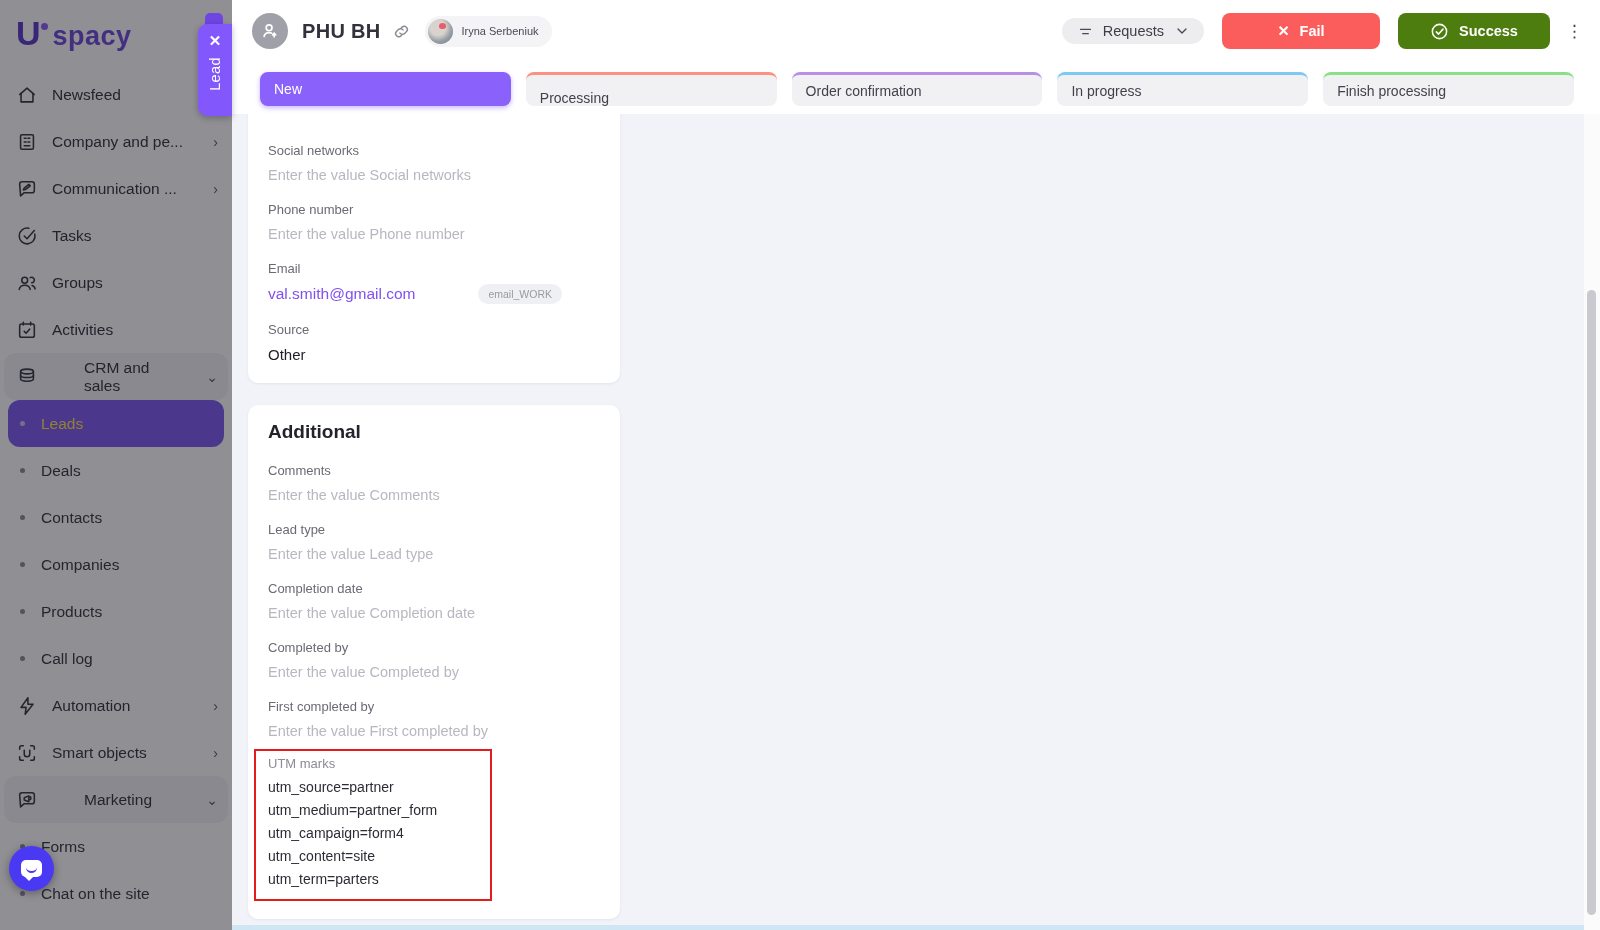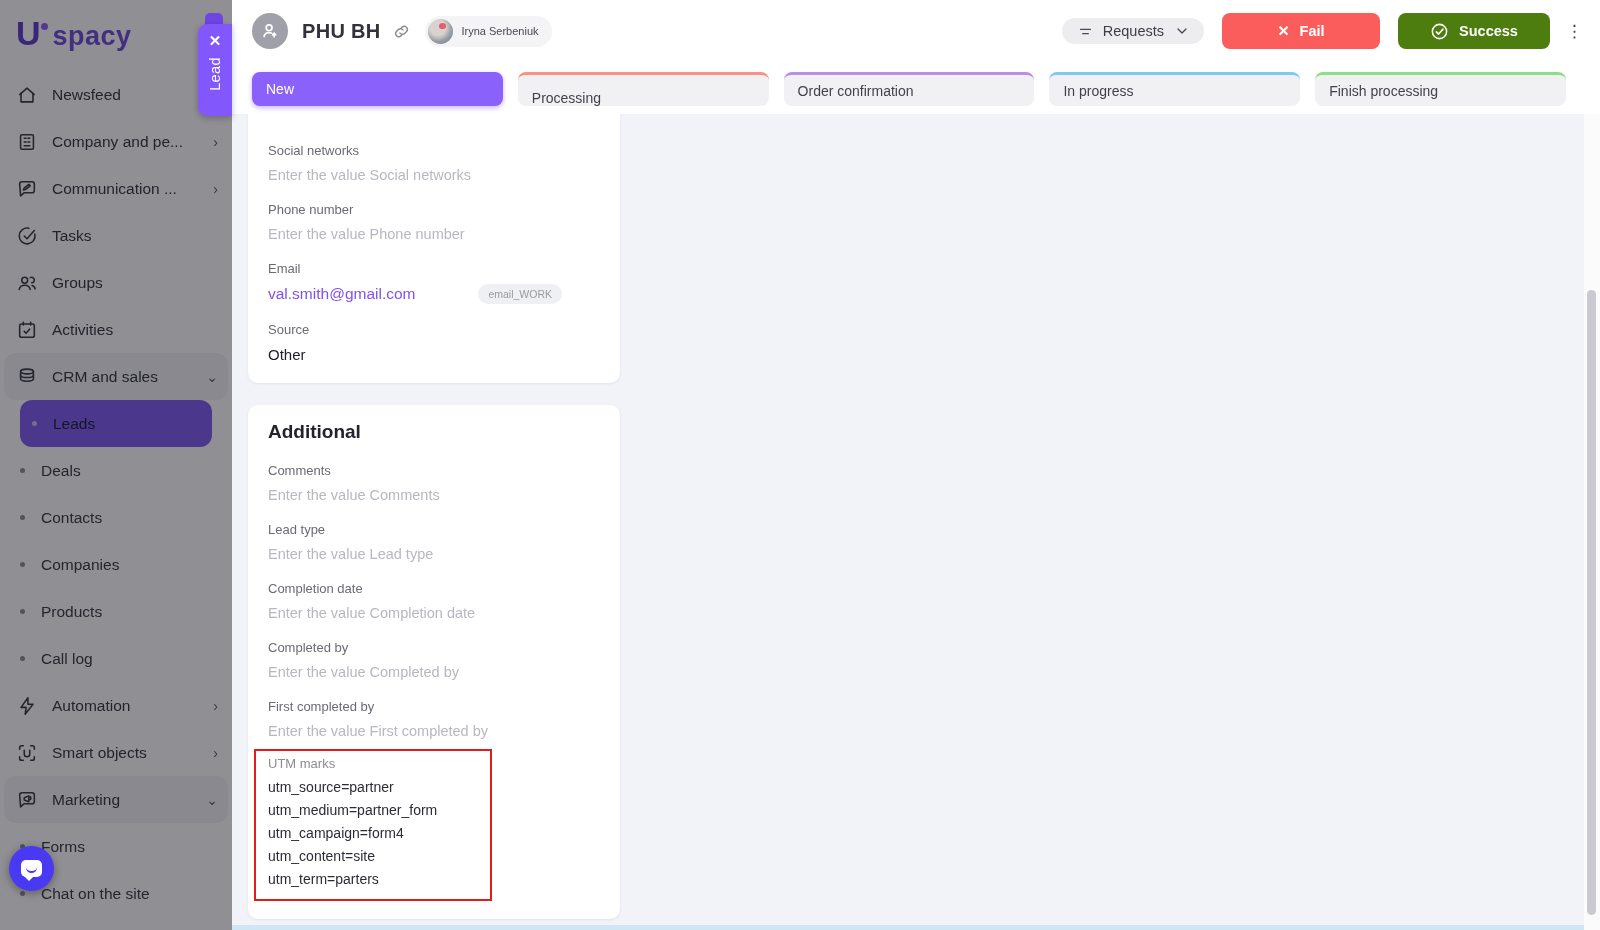--- a/index.html
+++ b/index.html
@@ -8,24 +8,24 @@
   
   .sidebar { position:absolute; left:0; top:0; width:232px; height:930px; background:#fbfbfd; z-index:1; }
   .logo { display:flex; align-items:baseline; padding:14px 0 0 16px; }
   .logo-u { font-size:34px; font-weight:800; color:#5a35c8; position:relative; }
   .logo-u::after { content:""; position:absolute; right:-7px; top:9px; width:7px; height:7px; border-radius:50%; background:#8a5cf5; }
   .logo-rest { font-size:27px; font-weight:700; color:#6a46d8; margin-left:12px; letter-spacing:0.5px; }
   .nav { padding-top:18px; }
   .nav-item { height:47px; display:flex; align-items:center; padding:0 14px 0 16px; color:#30303b; font-size:15.5px; position:relative; }
   .nav-item .ic { width:22px; height:22px; margin-right:14px; flex:0 0 22px; color:#33333e; }
   .nav-item .arrow { margin-left:auto; color:#5a5a66; font-size:14px; }
-  .nav-item.group { background:#f0f0f4; border-radius:12px; margin:0 4px; padding:0 10px 0 12px; }
+  .nav-item.group { background:#f0f0f4; border-radius:12px; margin:0 4px; padding:0 10px 0 12px;gap:32px; }
   .nav-sub { height:47px; display:flex; align-items:center; padding-left:20px; color:#33333e; font-size:15.5px; }
   .nav-sub .dot { width:5px; height:5px; border-radius:50%; background:#8a8a95; margin-right:16px; }
-  .nav-sub.active { background:#7b57f0; border-radius:12px; margin:0 20px; padding-left:12px; color:#0f172a; }
+  .nav-sub.active { background:#7b57f0; border-radius:12px; margin:0 8px; padding-left:12px; color:#fde047; }
   .nav-sub.active .dot { background:#cbbfe8; }
 
   
   .overlay { position:absolute; left:0; top:0; width:1600px; height:930px; background:rgba(21,21,30,0.47); z-index:5; }
 
   
   .panel { position:absolute; left:232px; top:0; width:1368px; height:930px; background:#fff; z-index:10; }
 
   .lead-tab-stub { position:absolute; left:205px; top:13px; width:18px; height:14px; background:#6f46e2; border-radius:5px 5px 0 0; z-index:10; }
   .lead-tab { position:absolute; left:198px; top:24px; width:34px; height:92px; border-radius:9px 0 0 9px; z-index:11;
@@ -46,21 +46,21 @@
   .req-pill { display:flex; align-items:center; background:#ededf0; border-radius:18px; height:26px; padding:0 14px 0 15px; color:#3e3e49; font-size:14.5px; cursor:pointer; }
   .req-pill .ic { margin-right:9px; display:flex; color:#4a4a55; }
   .req-pill .chev { margin-left:10px; display:flex; color:#4a4a55; }
   .btn { height:36px; border:none; border-radius:8px; color:#fff; font-size:14.5px; font-weight:600; display:flex; align-items:center; justify-content:center; cursor:pointer; font-family:inherit; }
   .btn-fail { width:158px; margin-left:18px; }
   .btn-success { width:152px; margin-left:18px; }
   .btn .bic { margin-right:10px; display:flex; align-items:center; font-weight:700; }
   .kebab { margin-left:16px; color:#3f3f4a; font-size:17px; letter-spacing:0; line-height:5px; text-align:center; width:14px; cursor:pointer; }
 
   
-  .stages { position:absolute; top:62px; left:0; width:1352px; height:52px; background:#fff; display:flex; gap:15px; padding:10px 18px 0 20px; }
+  .stages { position:absolute; top:62px; left:8px; width:1352px; height:52px; background:#fff; display:flex; gap:15px; padding:10px 18px 0 20px; }
   .stage { flex:1; height:34px; border-radius:8px; background:#f1f1f4; display:flex; align-items:center; padding:0 14px; font-size:14px; color:#42424d; border-top:3px solid transparent; cursor:pointer; }
   .stage.active { color:#fff; border-top:none; box-shadow:0 2px 5px rgba(138,98,251,0.45); }
 
   
   .content { position:absolute; top:114px; left:0; width:1352px; height:816px; background:#f2f3f8; overflow:hidden; }
   .card { width:372px; margin-left:16px; background:#fff; border-radius:10px; box-shadow:0 1px 3px rgba(40,40,60,0.07); padding:16px 20px 18px 20px; }
   .card-1 { margin-top:-33px; }
   .card-2 { margin-top:22px; }
   .card-title { font-size:19px; font-weight:700; color:#23232b; }
   .card-1 .card-title { margin-bottom:24px; }

